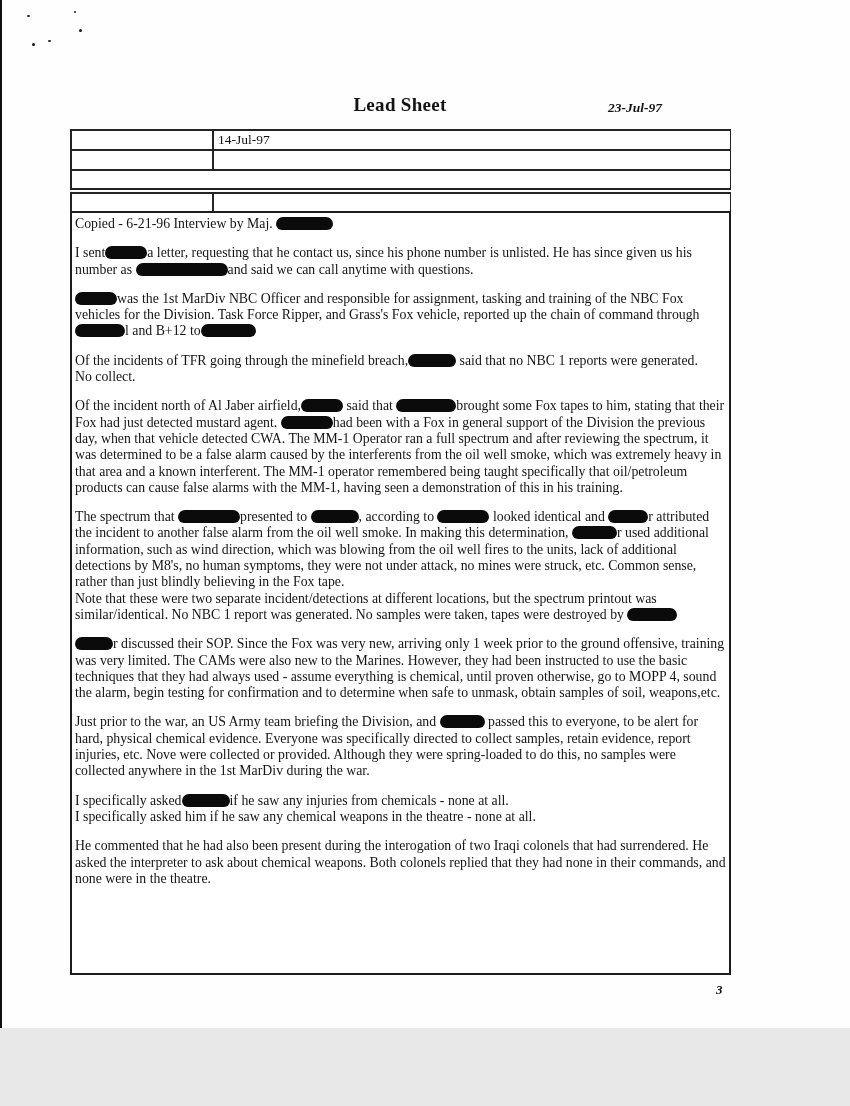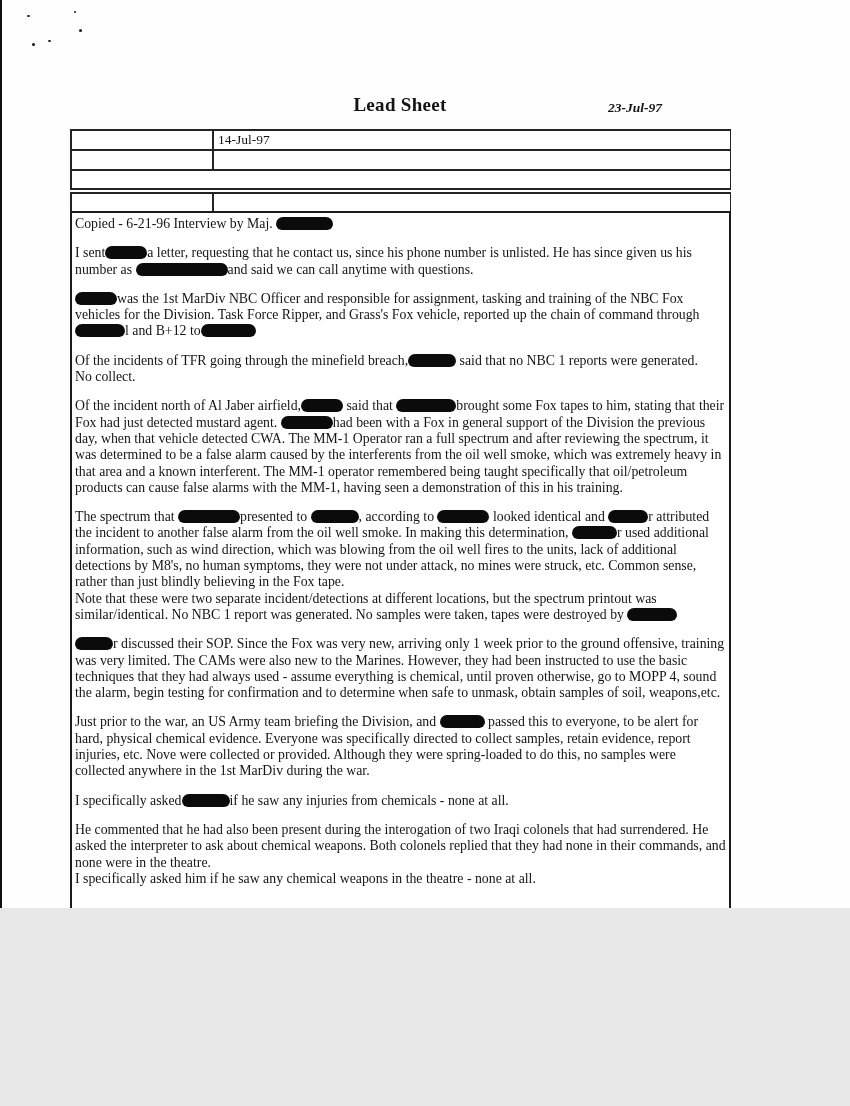--- a/index.html
+++ b/index.html
@@ -1,17 +1,17 @@
 <!DOCTYPE html>
 <html><head>
 <meta charset="utf-8">
 <style>
   html,body{margin:0;padding:0;background:#e8e8e8;}
   .page{
-    position:relative;width:850px;height:908px;background:#fefefe;
+    position:relative;width:850px;height:1028px;background:#fefefe;
     font-family:"Liberation Serif",serif;color:#141414;overflow:hidden;
     margin:0 auto;
   }
   
   .edge-left{position:absolute;left:0;top:0;width:2px;height:1106px;background:#101010;}
   .bar-bottom-a{position:absolute;left:0;top:1097px;width:480px;height:5px;background:#0d0d0d;}
   .bar-bottom-b{position:absolute;left:480px;top:1099px;width:300px;height:2px;background:#5a5a5a;}
   .bar-bottom-c{position:absolute;left:800px;top:1099px;width:30px;height:1px;background:#8a8a8a;}
   .speck{position:absolute;background:#161616;border-radius:50%;}
 
@@ -96,20 +96,20 @@
         <p class="np gap">I sent<span class="redaction" style="width: 42px;"></span>a letter, requesting that he contact us, since his phone number is unlisted.  He has since given us his number as <span class="redaction" style="width: 92px;"></span>and said we can call anytime with questions.</p>
         <p class="np gap"><span class="redaction" style="width: 42px;"></span>was the 1st MarDiv NBC Officer and responsible for assignment, tasking and training of the NBC Fox vehicles for the Division.   Task Force Ripper, and Grass's Fox vehicle, reported up the chain of command through<span class="redaction" style="width: 50px;"></span>l and B+12 to<span class="redaction" style="width: 55px;"></span></p>
         <p class="np gap">Of the incidents of TFR going through the minefield breach,<span class="redaction" style="width: 48px;"></span> said that no NBC 1 reports were generated.</p>
         <p class="np">No collect.</p>
         <p class="np gap">Of the incident north of Al Jaber airfield,<span class="redaction" style="width: 42px;"></span> said that <span class="redaction" style="width: 60px;"></span>brought some Fox tapes to him, stating that their Fox had just detected mustard agent.  <span class="redaction" style="width: 52px;"></span>had been with a Fox in general support of the Division the previous day, when that vehicle detected CWA.  The MM-1 Operator ran a full spectrum and after reviewing the spectrum, it was determined to be a false alarm caused by the interferents from the oil well smoke, which was extremely heavy in that area and a known interferent.  The MM-1 operator remembered being taught specifically that oil/petroleum products can cause false alarms with the MM-1, having seen a demonstration of this in his training.</p>
         <p class="np gap">The spectrum that <span class="redaction" style="width: 62px;"></span>presented to <span class="redaction" style="width: 48px;"></span>, according to <span class="redaction" style="width: 52px;"></span> looked identical and <span class="redaction" style="width: 40px;"></span>r attributed the incident to another false alarm from the oil well smoke.   In making this determination, <span class="redaction" style="width: 45px;"></span>r used additional information, such as wind direction, which was blowing from the oil well fires to the units, lack of additional detections by M8's, no human symptoms, they were not under attack, no mines were struck, etc.  Common sense, rather than just blindly believing in the Fox tape.</p>
         <p class="np">Note that these were two separate incident/detections at different locations, but the spectrum printout was similar/identical.   No NBC 1 report was generated.  No samples were taken, tapes were destroyed by <span class="redaction" style="width: 50px;"></span></p>
         <p class="np gap"><span class="redaction" style="width: 38px;"></span>r discussed their SOP.  Since the Fox was very new, arriving only 1 week prior to the ground offensive, training was very limited.  The CAMs were also new to the Marines.  However, they had been instructed to use the basic techniques that they had always used - assume everything is chemical, until proven otherwise, go to MOPP 4, sound the alarm, begin testing for confirmation and to determine when safe to unmask, obtain samples of soil, weapons,etc.</p>
         <p class="np gap">Just prior to the war, an US Army team briefing the Division, and <span class="redaction" style="width: 45px;"></span> passed this to everyone, to be alert for hard, physical chemical evidence.  Everyone was specifically directed to collect samples, retain evidence, report injuries, etc.  Nove were collected or provided.  Although they were spring-loaded to do this, no samples were collected anywhere in the 1st MarDiv during the war.</p>
         <p class="np gap">I specifically asked<span class="redaction" style="width: 48px;"></span>if he saw any injuries from chemicals - none at all.</p>
+        <p class="np">I specifically asked him if he saw any chemical weapons in the theatre - none at all.</p>
         <p class="np gap">He commented that he had also been present during the interogation of two Iraqi colonels that had surrendered.  He asked the interpreter to ask about chemical weapons.  Both colonels replied that they had none in their commands, and none were in the theatre.</p>
-        <p class="np">I specifically asked him if he saw any chemical weapons in the theatre - none at all.</p>
       </div>
   </div>
 
   <div class="page-number">3</div>
 
 </div>
 
 </body></html>

